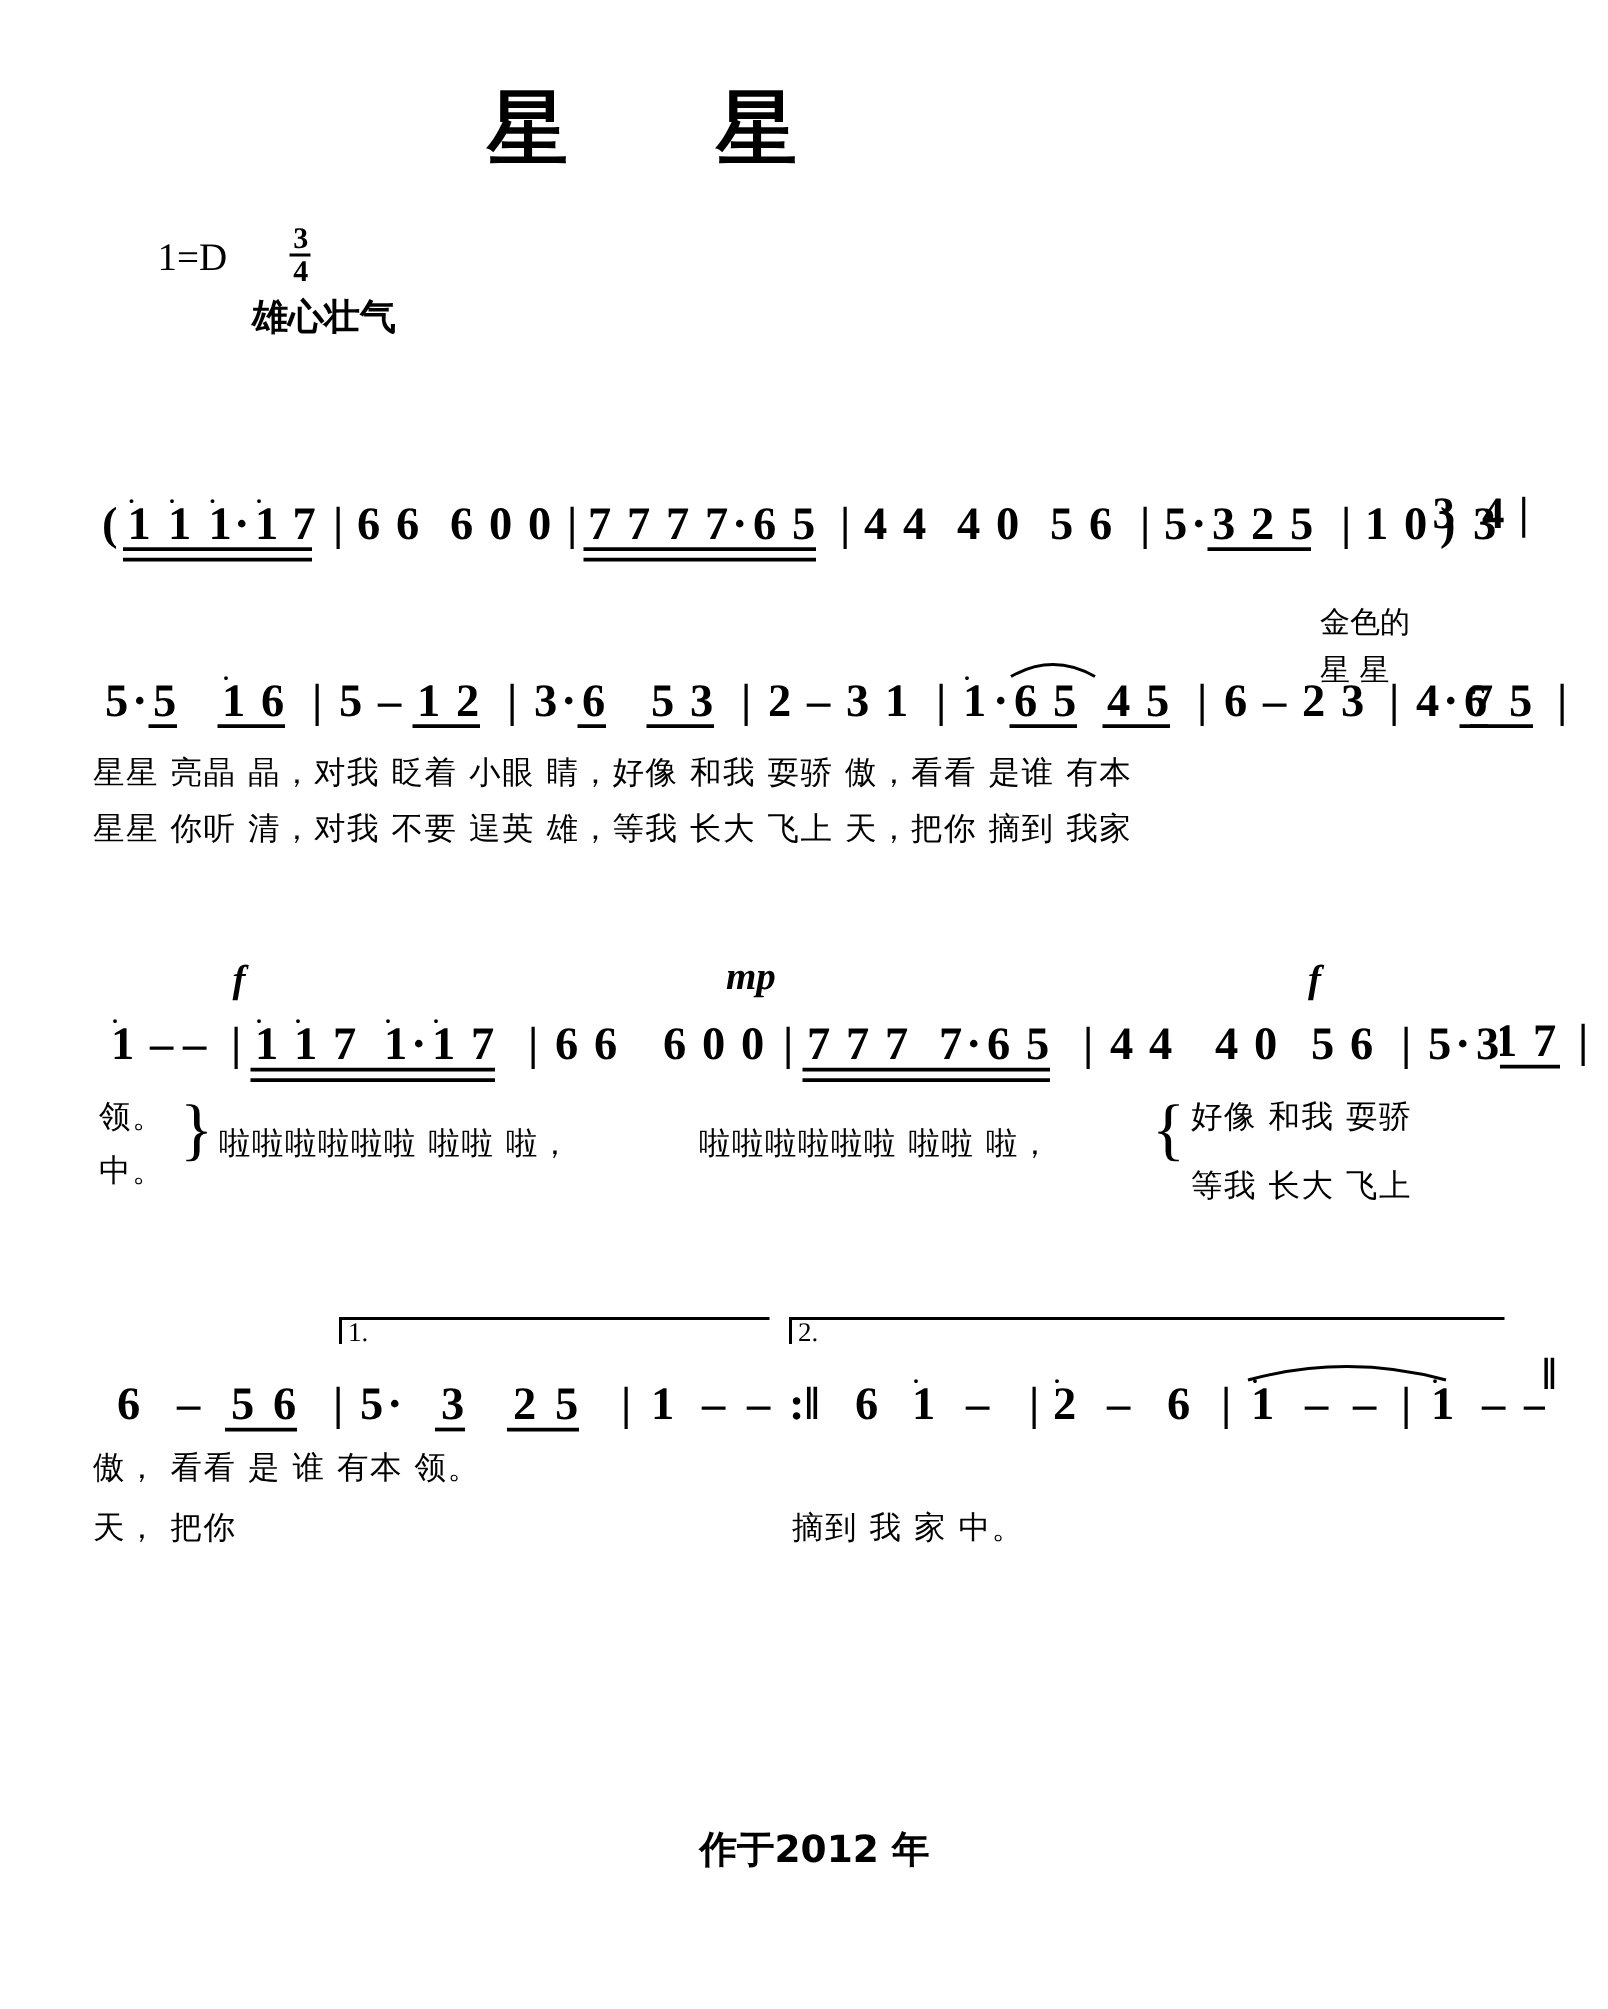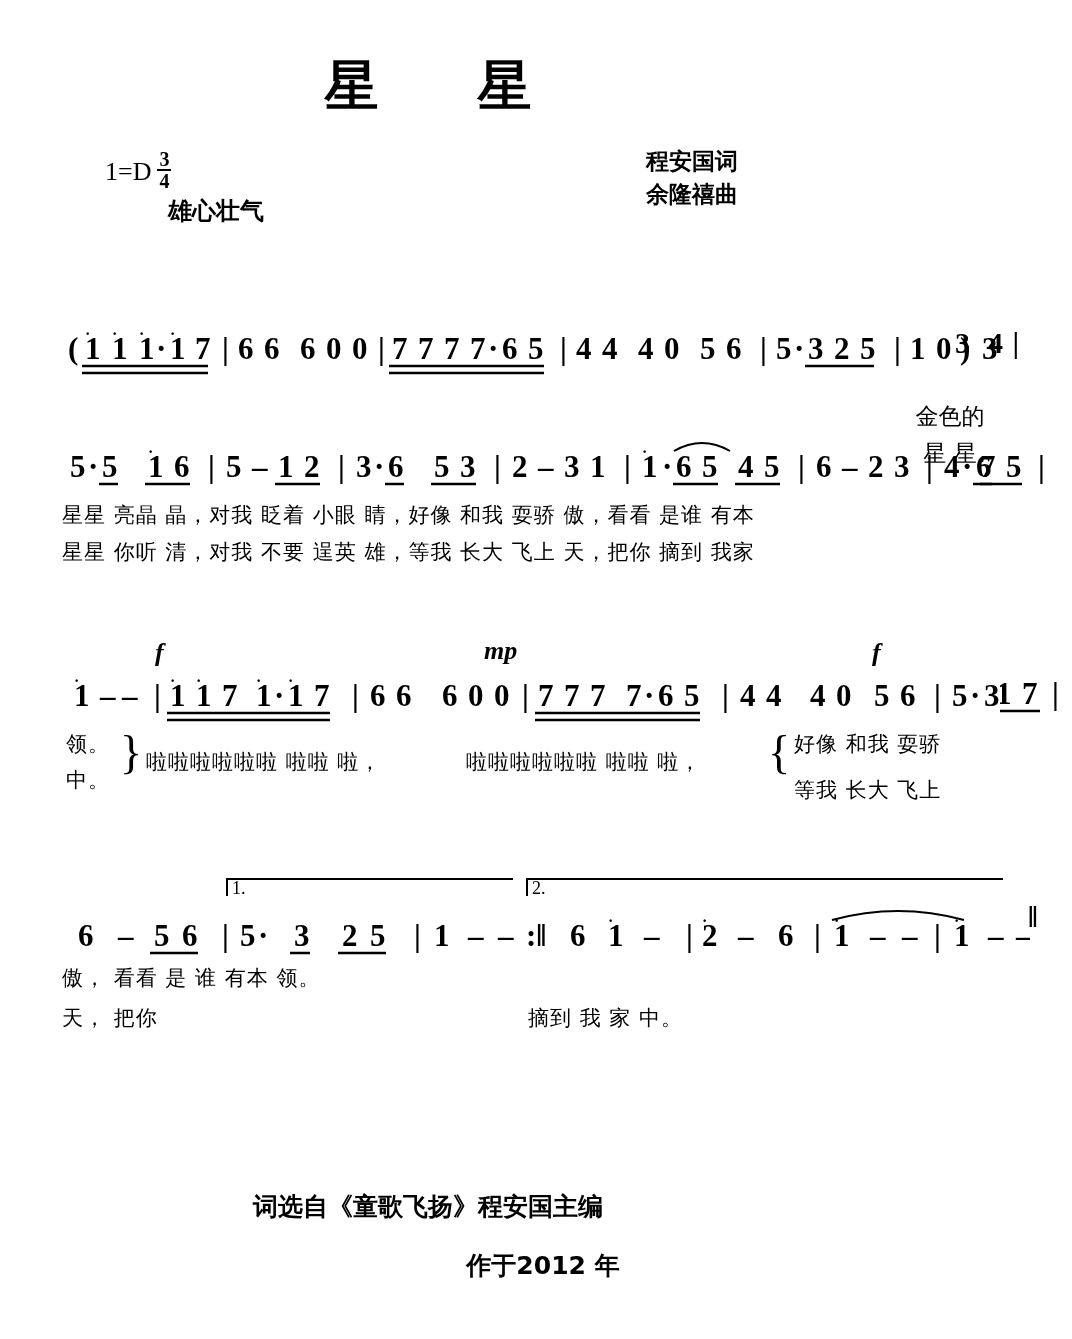--- a/index.html
+++ b/index.html
@@ -36,20 +36,21 @@
     height: 120px;
   }
   .keysig {
     position: absolute;
     left: 105px;
     top: 28px;
     font-size: 26px;
     font-family: "Liberation Serif", serif;
     display: flex;
     align-items: center;
+    gap: 36px;
   }
   .keysig .eq {
     font-size: 26px;
     letter-spacing: 0px;
   }
   .frac {
     display: inline-block;
     text-align: center;
     font-size: 20px;
     line-height: 1.0;
@@ -107,23 +108,22 @@
     font-family: "Liberation Serif", serif;
     font-style: italic;
     font-weight: bold;
     font-size: 26px;
   }
   
   .abs { position: absolute; }
   .pickup-lyric {
     position: absolute;
     font-family: "DejaVu Sans", sans-serif;
-    font-size: 23px;
+    font-size: 20px;
     line-height: 1.6;
-    text-align: center;
   }
   .footer {
     position: absolute;
     width: 100%;
     text-align: center;
   }
   .footer-src {
     font-family: "DejaVu Sans", sans-serif;
     font-size: 25px;
     font-weight: bold;
@@ -165,24 +165,20 @@
 
   <div class="header-row">
     <div class="keysig">
       <span class="eq">1=D</span>
       <span class="frac">
         <span class="num">3</span>
         <span class="den">4</span>
       </span>
     </div>
     <div class="tempo">雄心壮气</div>
-    <div class="credits">
-      <div>程安国词</div>
-      <div>余隆禧曲</div>
-    </div>
   </div>
 
   <div class="system" style="height:180px;">
 
     <div class="abs" style="left:68px; top:78px;">
       <svg width="950" height="70" viewBox="0 0 950 70">
         <g font-family="Liberation Serif, serif" font-size="31" font-weight="bold" fill="#000">
           <text x="0" y="38">(</text>
           <text x="17" y="38">1</text>
             <text x="17" y="18" font-size="16">·</text>
@@ -462,17 +458,16 @@
       </svg>
     </div>
     <div class="abs staffline" style="left:1028px; top:32px;">‖</div>
 
     <div class="abs lyricline" style="left:62px; top:96px;">傲， 看看 是 谁 有本 领。</div>
     <div class="abs lyricline" style="left:62px; top:136px;">天， 把你</div>
     <div class="abs lyricline" style="left:528px; top:136px;">摘到   我  家 中。</div>
   </div>
 
   <div class="footer" style="top:1190px;">
-    <div class="footer-src">词选自《童歌飞扬》程安国主编</div>
     <div class="footer-date">作于2012 年</div>
   </div>
 
 </div>
 
 </body></html>

